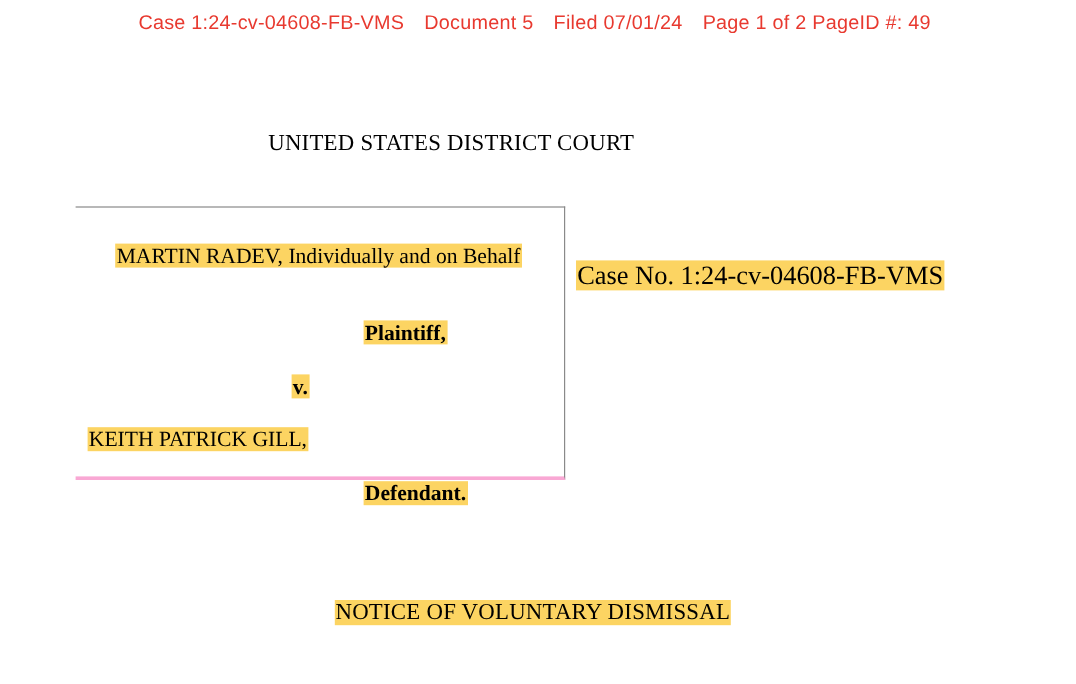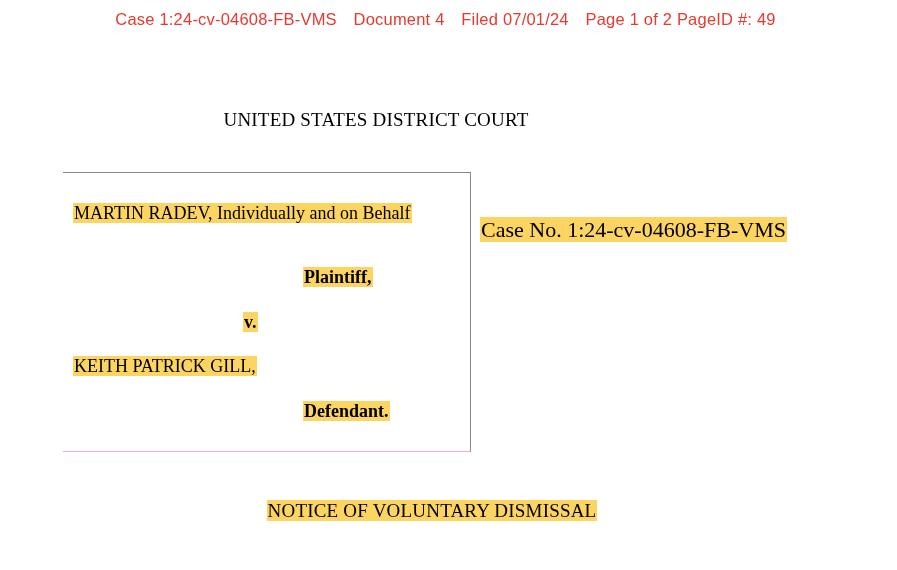--- a/index.html
+++ b/index.html
@@ -44,25 +44,26 @@
     letter-spacing: 0.2px;
   }
   .court-title div { white-space: nowrap; }
 
   
   .caption {
     position: absolute;
     top: 172px;
     left: 63px;
     width: 408px;
-    height: 280px;
+    height: 228px;
     border-top: 1px solid #8a8a8a;
     border-right: 1px solid #8a8a8a;
-    border-bottom: 1px solid #f9a8d4;
+    border-bottom: 3px solid #f9a8d4;
     box-sizing: border-box;
+    text-align: center;
   }
 
   .hl {
     background: #fcd462;
     padding: 0 1px;
     box-decoration-break: clone;
     -webkit-box-decoration-break: clone;
   }
 
   .plaintiff-block {
@@ -108,33 +109,33 @@
     top: 217px;
     left: 480px;
     font-size: 22px;
     white-space: nowrap;
   }
 
   
   .doc-title {
     position: absolute;
     top: 500px;
-    left: 0;
+    left: 12px;
     width: 864px;
     text-align: center;
     font-size: 19px;
     letter-spacing: 0.2px;
   }
 </style>
 </head>
 <body>
 
 <div class="ecf-header">
   <span>Case 1:24-cv-04608-FB-VMS</span>
-  <span>Document 4</span>
+  <span>Document 5</span>
   <span>Filed 07/01/24</span>
   <span>Page 1 of 2 PageID #: 49</span>
 </div>
 
 <div class="court-title">
   <div>UNITED STATES DISTRICT COURT</div>
 </div>
 
 <div class="caption">
 

